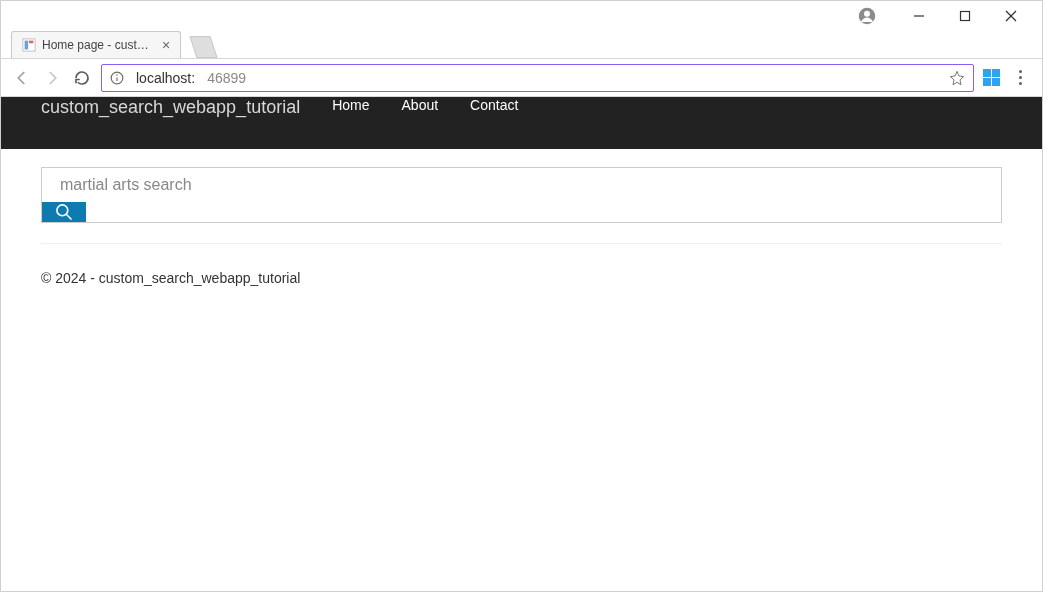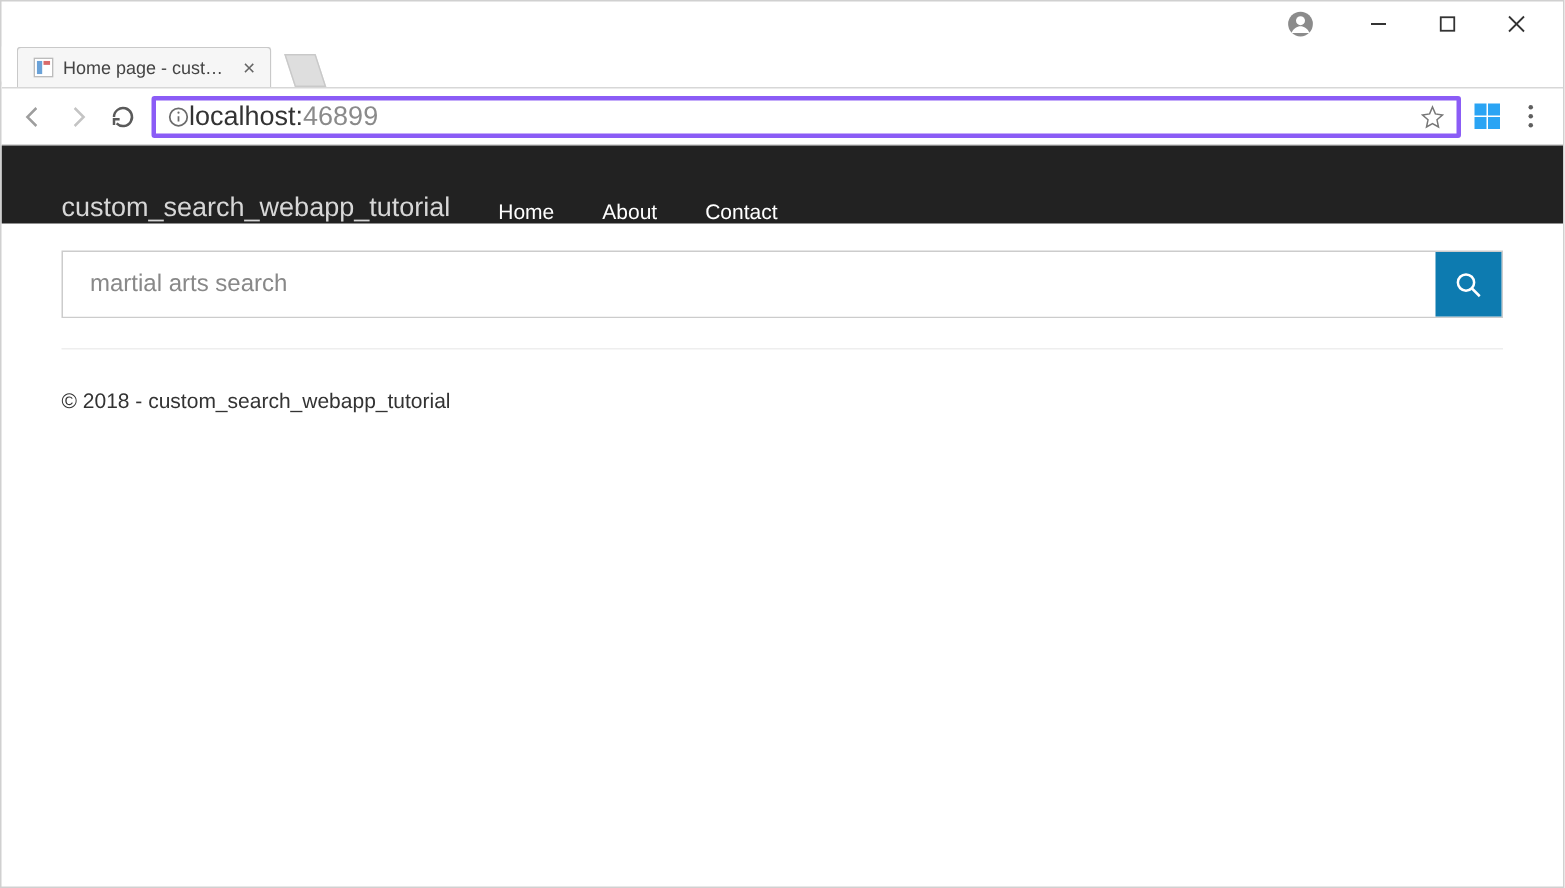--- a/index.html
+++ b/index.html
@@ -17,38 +17,38 @@
     .tab::after { content: ""; position: absolute; right: -8px; bottom: 0; width: 8px; height: 100%; background: #f6f6f6; border: 1px solid #c9c9c9; border-left: none; border-bottom: none; transform: skewX(18deg); border-top-right-radius: 3px; z-index: -1;}
     .tab-title { white-space: nowrap; overflow: hidden; text-overflow: ellipsis; max-width: 110px; }
     .tab-favicon { width: 14px; height: 14px; }
     .tab-close { font-size: 14px; color: #666; margin-left: 4px; }
     .new-tab { margin-left: 12px; padding: 3px 8px 3px 8px; background: #dedede; border: 1px solid #c9c9c9; font-size: 12px; color: #777; transform: skewX(18deg); }
 
     
     .addr-bar { height: 38px; display: flex; align-items: center; gap: 8px; padding: 0 10px; border-bottom: 1px solid #d7d7d7; }
     .nav-icon { width: 22px; height: 22px; display: flex; align-items: center; justify-content: center; color: #888; }
     .nav-icon.active { color: #5a5a5a; }
-    .omnibox { flex: 1; display: flex; align-items: center; height: 28px; border: 3px solid #8b5cf6; border-radius: 2px; padding: 0 8px; gap: 0; font-size: 18px; color: #333; }
+    .omnibox { flex: 1; display: flex; align-items: center; height: 28px; border: 1px solid #8b5cf6; border-radius: 2px; padding: 0 8px; gap: 12px; font-size: 14px; color: #333; }
     .omnibox .url-host { color: #333; }
     .omnibox .url-port { color: #8a8a8a; }
     .omnibox .spacer { flex: 1; }
     .star { color: #888; }
     .win-logo { width: 18px; height: 18px; display: flex; flex-wrap: wrap; }
     .win-logo div { width: 8px; height: 8px; margin: 0.5px; }
     .menu-dots { width: 24px; display: flex; flex-direction: column; align-items: center; gap: 3px; }
     .menu-dots span { width: 3px; height: 3px; background: #5f5f5f; border-radius: 50%; }
 
     
-    .navbar { background: #222; color: #999; height: 52px; display: flex; align-items: flex-end; padding: 0 40px; gap: 32px; font-size: 15px; }
+    .navbar { background: #222; color: #999; height: 52px; display: flex; align-items: flex-start; padding: 0 40px; gap: 32px; font-size: 15px; }
     .navbar .brand { color: #d7d7d7; font-size: 18px; }
     .navbar .nav-link { color: #ffffff; font-size: 14px; }
 
     
     .page { padding: 18px 40px; }
-    .search-row { display: flex; border: 1px solid #cccccc; height: 45px; }
+    .search-row { display: flex; border: 1px solid #cccccc; height: 56px; flex-direction: column; }
     .search-input { flex: 1; border: none; outline: none; font-size: 16px; padding: 0 18px; color: #777; font-family: inherit; }
     .search-input::placeholder { color: #888; }
     .search-btn { width: 44px; background: #0d7bb0; display: flex; align-items: center; justify-content: center; }
     hr.divider { margin-top: 20px; border: none; border-top: 1px solid #eee; }
     .footer { margin-top: 26px; font-size: 14px; color: #333; }
 
     svg { display: block; }
   </style>
 </head>
 <body>
@@ -148,14 +148,14 @@
   <div class="search-row">
     <input class="search-input" type="text" placeholder="martial arts search" style="">
     <div class="search-btn">
       <svg width="20" height="20" viewBox="0 0 24 24">
           <circle cx="10" cy="10" r="6.5" fill="none" stroke="#fff" stroke-width="2"></circle>
           <line x1="15" y1="15" x2="21" y2="21" stroke="#fff" stroke-width="2"></line>
         </svg>
     </div>
   </div>
   <hr class="divider">
-  <div class="footer">© 2018 - custom_search_webapp_tutorial</div>
+  <div class="footer">© 2024 - custom_search_webapp_tutorial</div>
 </div>
 
 </body></html>

